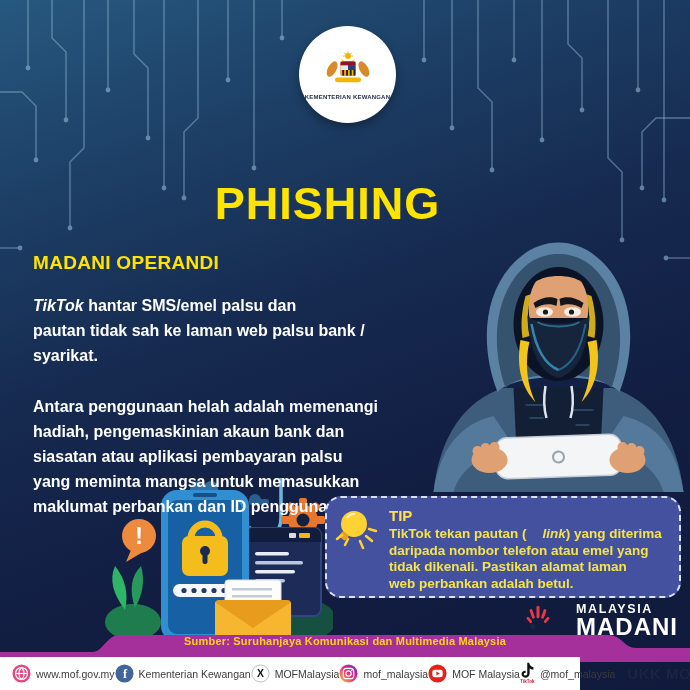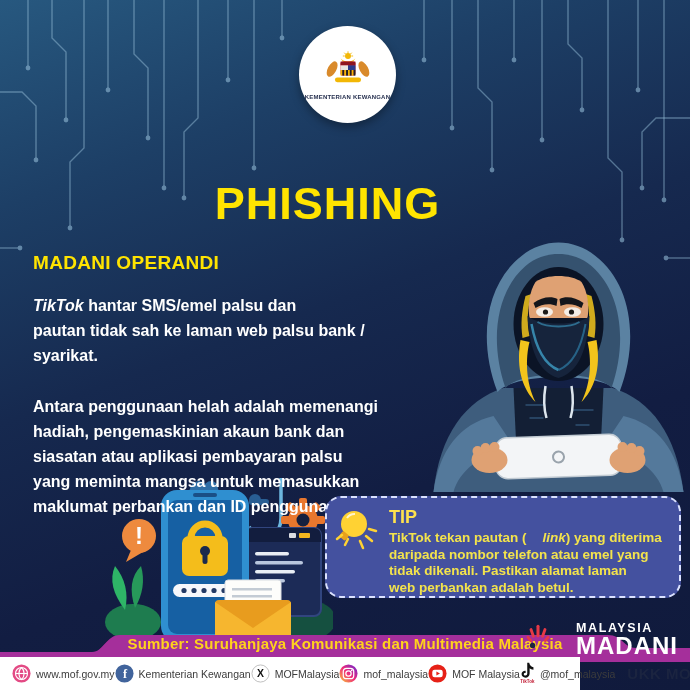--- a/index.html
+++ b/index.html
@@ -24,29 +24,29 @@
   .para{margin:0 0 26px 0;color:#ffffff;font-size:16px;font-weight:600;line-height:25px;white-space:pre-line;}
   .para i{font-style:italic;}
   .hacker{position:absolute;right:-2px;top:220px;width:268px;height:272px;z-index:1;}
   .phone-illo{position:absolute;left:103px;top:478px;width:230px;height:170px;z-index:1;}
   .tip-box{
     position:absolute;left:325px;top:496px;width:356px;height:102px;box-sizing:border-box;
     background:#44519f;border:2px dashed #dbe2ff;border-radius:16px;z-index:3;
     padding:9px 12px 8px 62px;
   }
   .bulb{position:absolute;left:8px;top:8px;width:46px;height:46px;}
-  .tip-label{color:#ffe14d;font-weight:800;font-size:18px;margin-bottom:2px;}
+  .tip-label{color:#ffe14d;font-weight:800;font-size:15px;margin-bottom:2px;}
   .tip-text{margin:0;color:#f3e34c;font-size:13.5px;font-weight:600;line-height:16.5px;white-space:pre-line;}
   .tip-text i{font-style:italic;padding-left:16px;}
   .band-svg{position:absolute;left:0;top:628px;width:690px;height:34px;z-index:4;}
   .band-text{
     position:absolute;left:0;top:635px;width:690px;text-align:center;z-index:5;
-    font-size:15px;font-weight:800;color:#ffd21c;letter-spacing:.2px;
-  }
-  .madani{position:absolute;right:12px;top:621px;z-index:6;display:flex;align-items:center;gap:20px;}
+    font-size:11px;font-weight:800;color:#ffd21c;letter-spacing:.2px;
+  }
+  .madani{position:absolute;right:12px;top:602px;z-index:6;display:flex;align-items:center;gap:20px;}
   .madani-icon{width:36px;height:38px;}
   .madani-text{display:flex;flex-direction:column;line-height:1;color:#fff;font-weight:800;}
   .madani-l1{font-size:12.5px;letter-spacing:1.6px;}
   .madani-l2{font-size:24px;letter-spacing:1px;margin-top:0;}
   .footer{
     position:absolute;left:0;bottom:0;width:580px;height:33px;background:#ffffff;z-index:7;
     display:flex;align-items:center;justify-content:space-between;box-sizing:border-box;padding:0 12px;
   }
   .f-item{display:flex;align-items:center;gap:5px;}
   .f-label{font-size:10.5px;color:#3c3c3c;font-weight:500;white-space:nowrap;}

